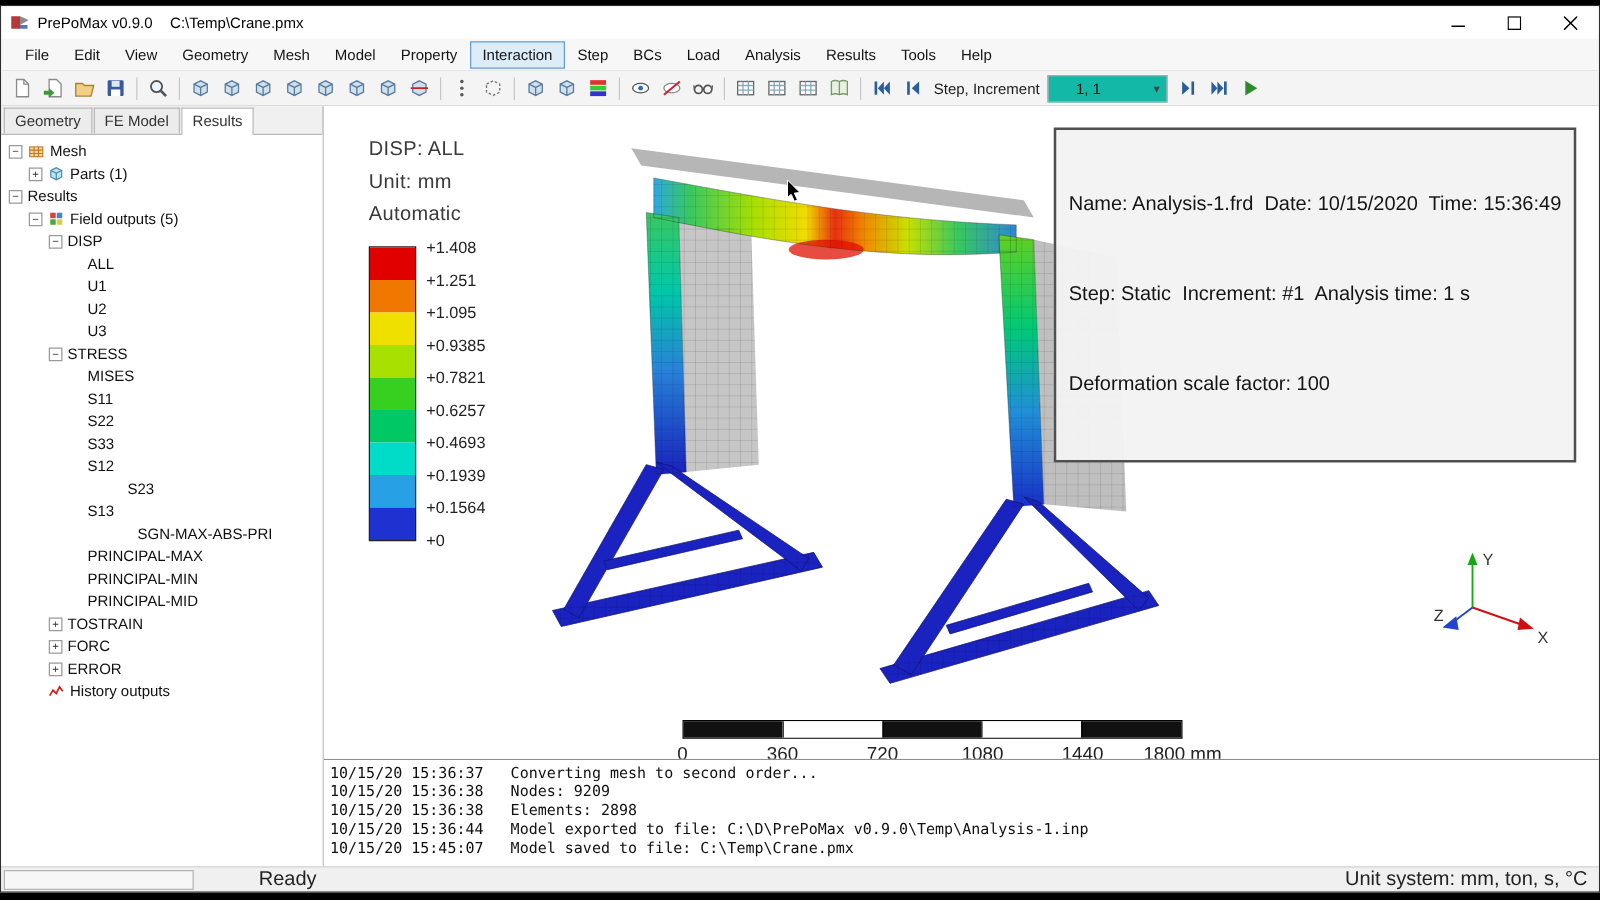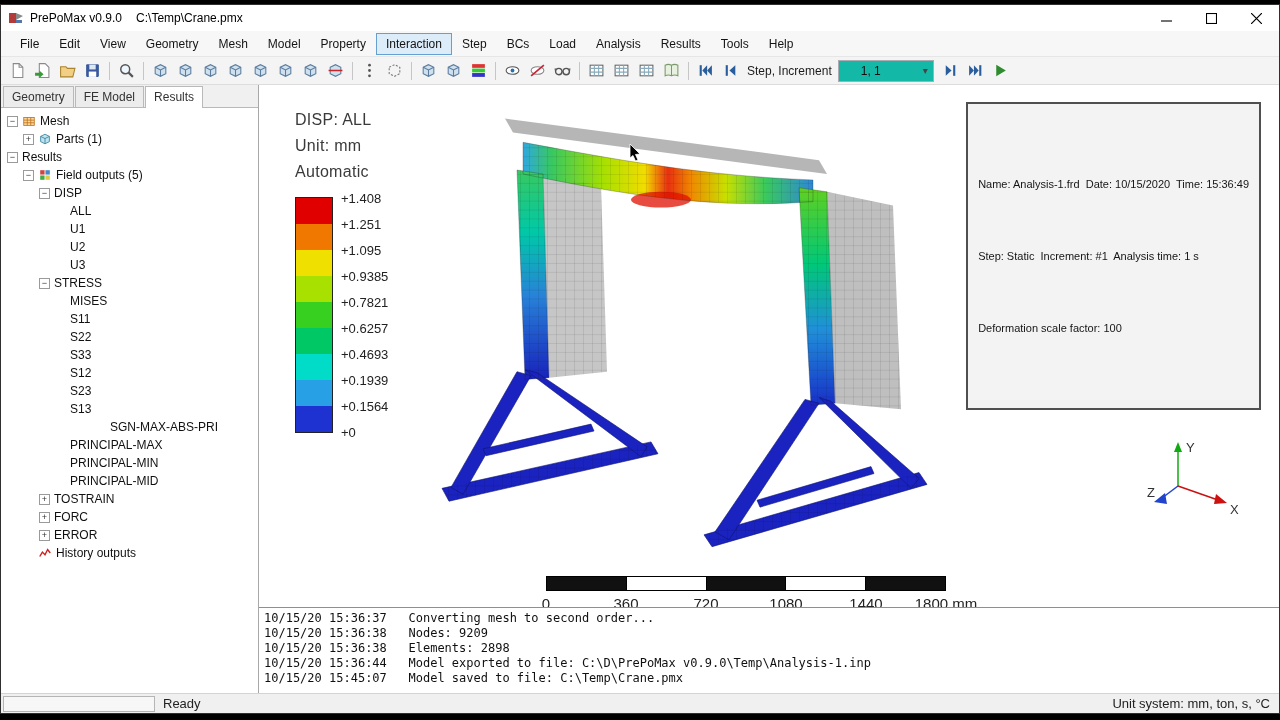--- a/index.html
+++ b/index.html
@@ -62,21 +62,21 @@
   .legend-title{font-size:16px;color:#3a3a3a;line-height:26px;letter-spacing:.3px;}
   .legend-scale{position:relative;margin-top:12px;}
   .legend-bar{width:36px;border:1px solid #222;}
   .legend-band{height:26px;}
   .legend-labels{position:absolute;left:46px;top:1px;height:240px;}
   .legend-value{position:absolute;transform:translateY(-50%);font-size:13px;color:#222;
                 white-space:nowrap;}
 
   
   .info-box{position:absolute;top:17px;right:18px;border:2px solid #4f4f4f;
-            background:rgba(243,243,243,.96);padding:20px 10px;font-size:11px;color:#151515;
+            background:rgba(243,243,243,.96);padding:0 10px;font-size:16px;color:#151515;
             line-height:24px;white-space:pre;}
 
   
   .scalebar{position:absolute;left:287px;top:491px;width:400px;}
   .scalebar-track{height:13px;border:1px solid #000;display:flex;background:#fff;}
   .scale-seg{flex:1;}
   .scale-seg + .scale-seg{border-left:1px solid #000;}
   .scalebar-labels{position:relative;height:20px;margin-top:4px;font-size:15px;color:#222;}
   .scale-label{position:absolute;transform:translateX(-50%);white-space:nowrap;}
 
@@ -87,21 +87,21 @@
   .cursor{position:absolute;left:370px;top:58px;width:14px;height:20px;}
 
   
   .log{height:82px;flex:none;border-top:1px solid #8f8f8f;background:#fff;overflow:hidden;
        font-family:"DejaVu Sans Mono",monospace;font-size:12px;line-height:15px;color:#101010;
        padding:3px 0 0 5px;}
   .log-line{white-space:pre;}
 
   
   .statusbar{height:19px;flex:none;background:#f0f0f0;border-top:1px solid #d4d4d4;
-             display:flex;align-items:center;font-size:13px;color:#222;}
+             display:flex;align-items:center;font-size:16px;color:#222;gap:44px;}
   .progress-box{width:150px;height:14px;margin-left:2px;border:1px solid #b5b5b5;background:#f7f7f7;}
   .status-ready{margin-left:8px;}
   .status-right{margin-left:auto;padding-right:9px;}
 </style>
 </head>
 <body>
 
 <div class="app">
 
   <div class="titlebar">
@@ -423,21 +423,21 @@
             <span class="tree-label">S22</span>
           </div>
           <div class="tree-row" style="padding-left: 54px;">
             <span class="expander hidden"></span>
             <span class="tree-label">S33</span>
           </div>
           <div class="tree-row" style="padding-left: 54px;">
             <span class="expander hidden"></span>
             <span class="tree-label">S12</span>
           </div>
-          <div class="tree-row" style="padding-left: 54px;">
+          <div class="tree-row" style="padding-left: 86px;">
             <span class="expander hidden"></span>
             <span class="tree-label">S23</span>
           </div>
           <div class="tree-row" style="padding-left: 54px;">
             <span class="expander hidden"></span>
             <span class="tree-label">S13</span>
           </div>
           <div class="tree-row" style="padding-left: 54px; justify-content: center;">
             <span class="expander hidden"></span>
             <span class="tree-label">SGN-MAX-ABS-PRI</span>

